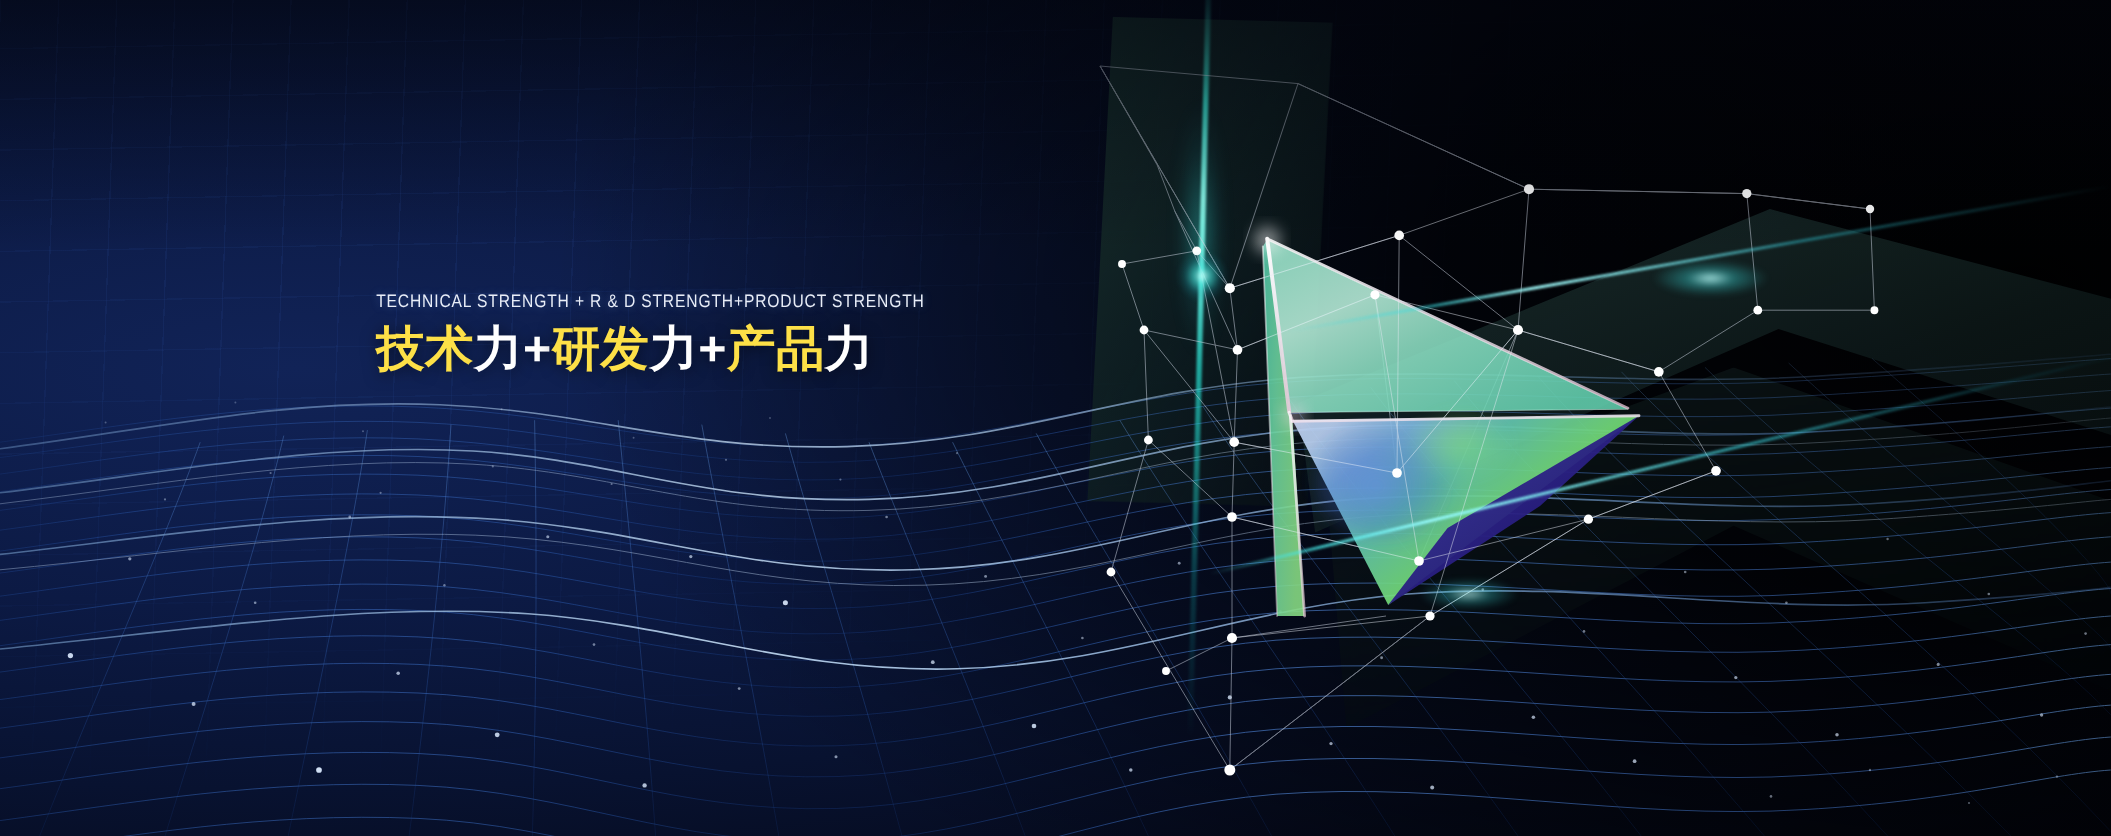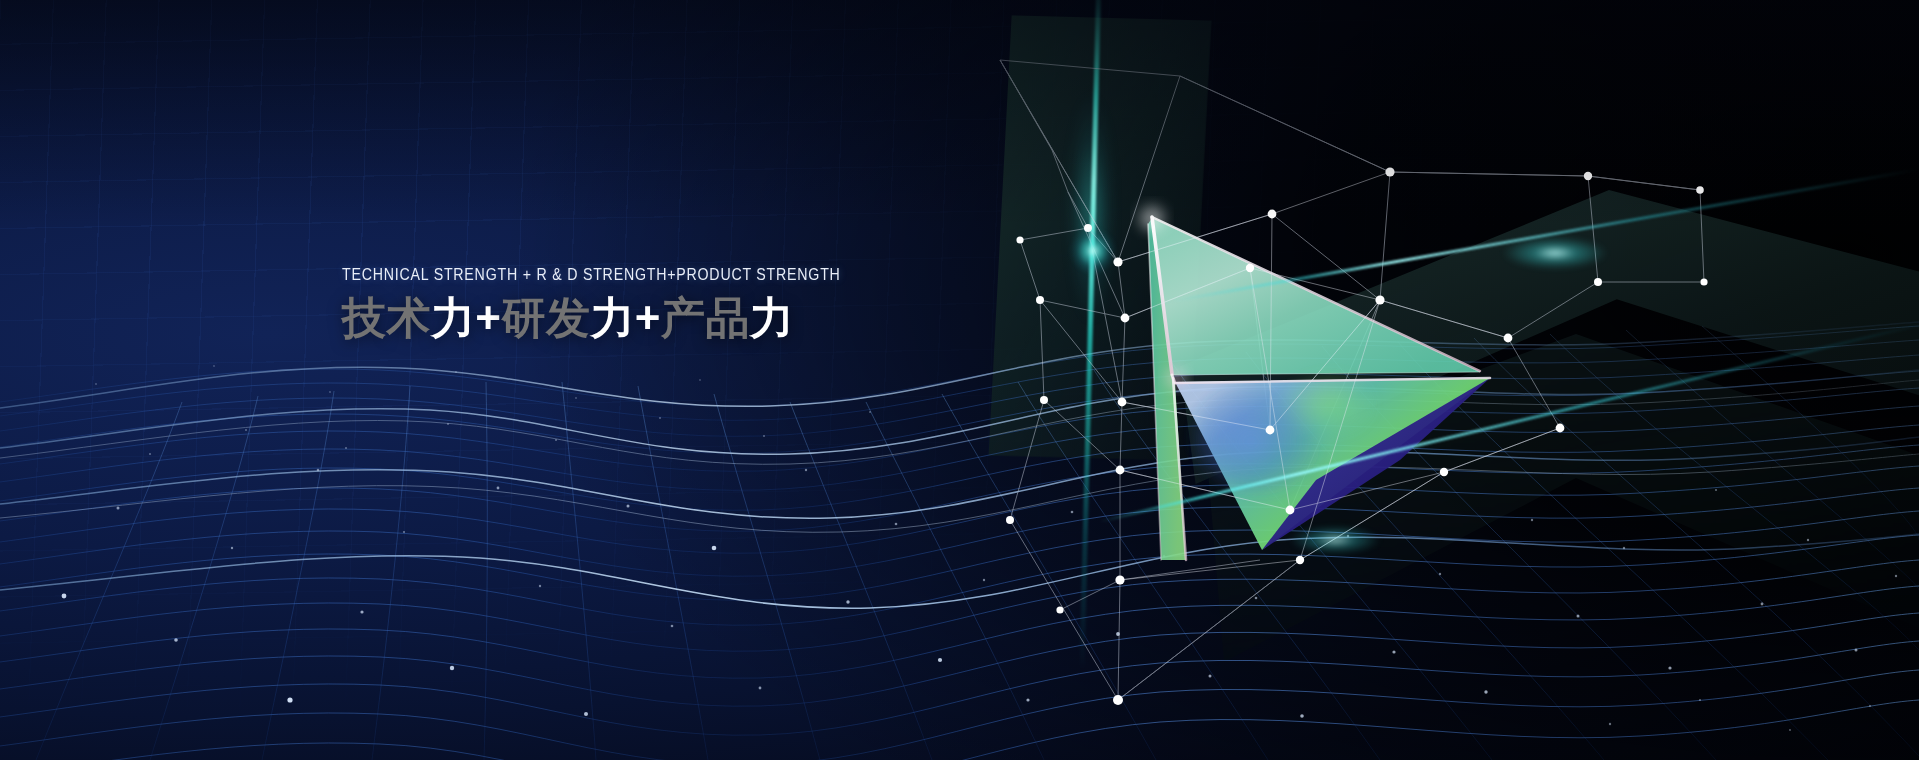--- a/index.html
+++ b/index.html
@@ -69,21 +69,21 @@
   }
   #title {
     margin-top:9px;
     font-size:44px;
     font-weight:bold;
     line-height:1.12;
     white-space:nowrap;
     letter-spacing:.01em;
     text-shadow:0 2px 14px rgba(0,0,0,.55);
   }
-  #title .g { color:#737373; }
+  #title .g { color:#fde047; }
   #title .w { color:#ffffff; }
 
   
   #prism-wrap { }
   #prism-wrap svg { display:block; width:100%; height:100%; }
 
   
   .beam { position:absolute; pointer-events:none; }
   #beam-vertical {
     left:1088px; top:-30px;

